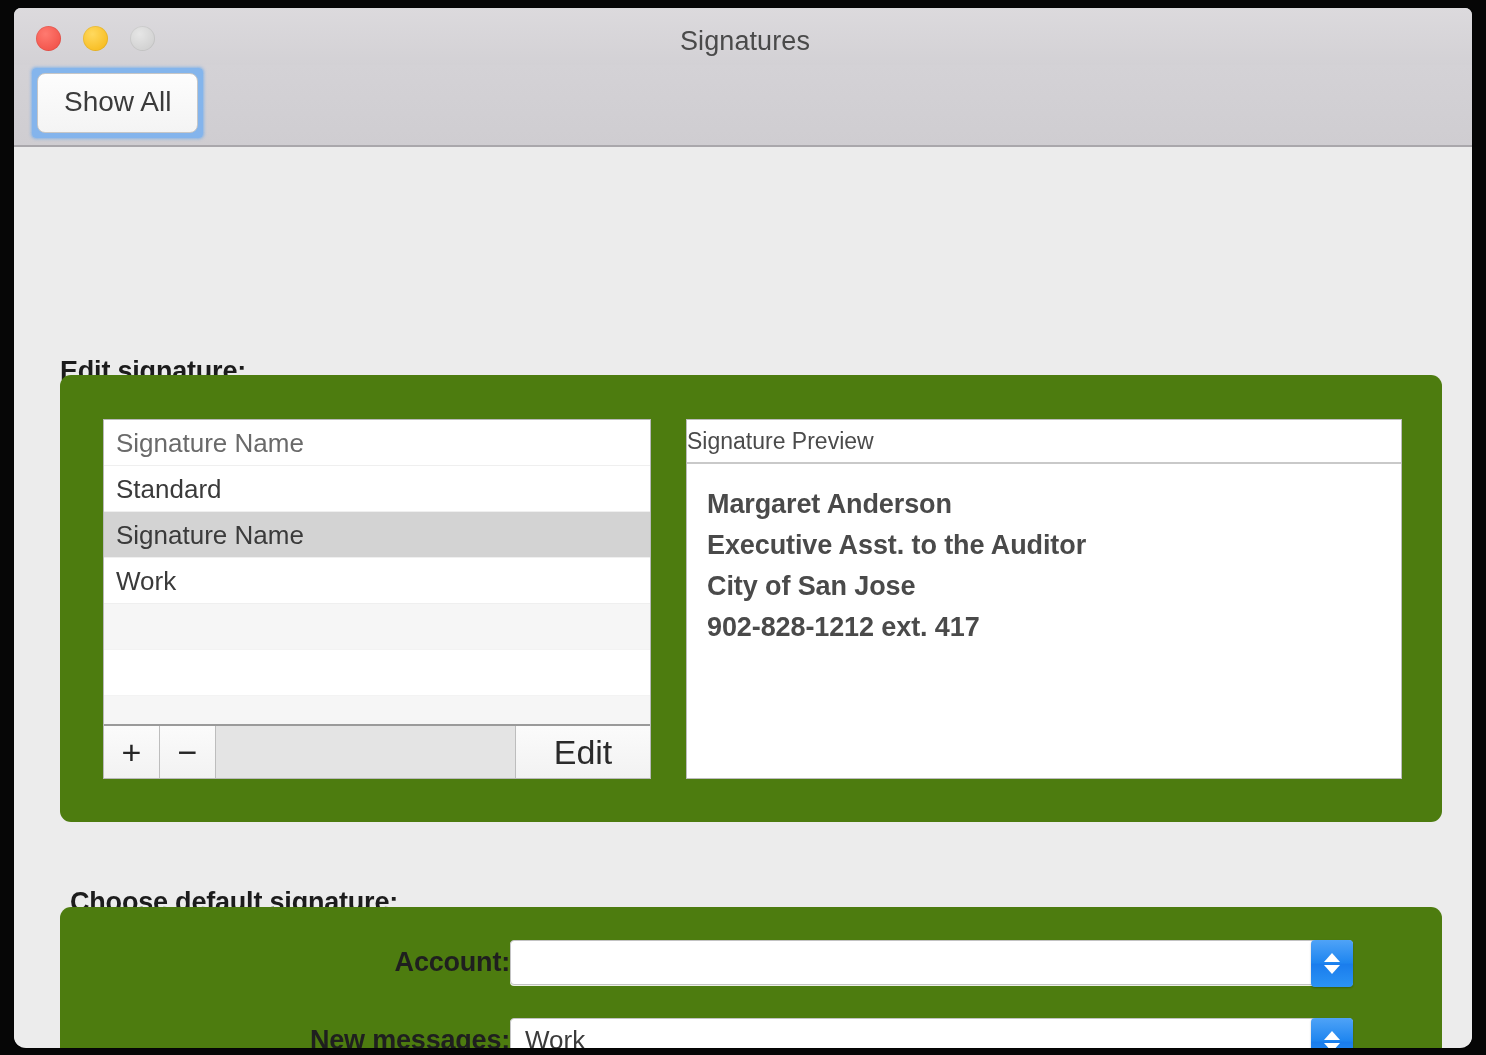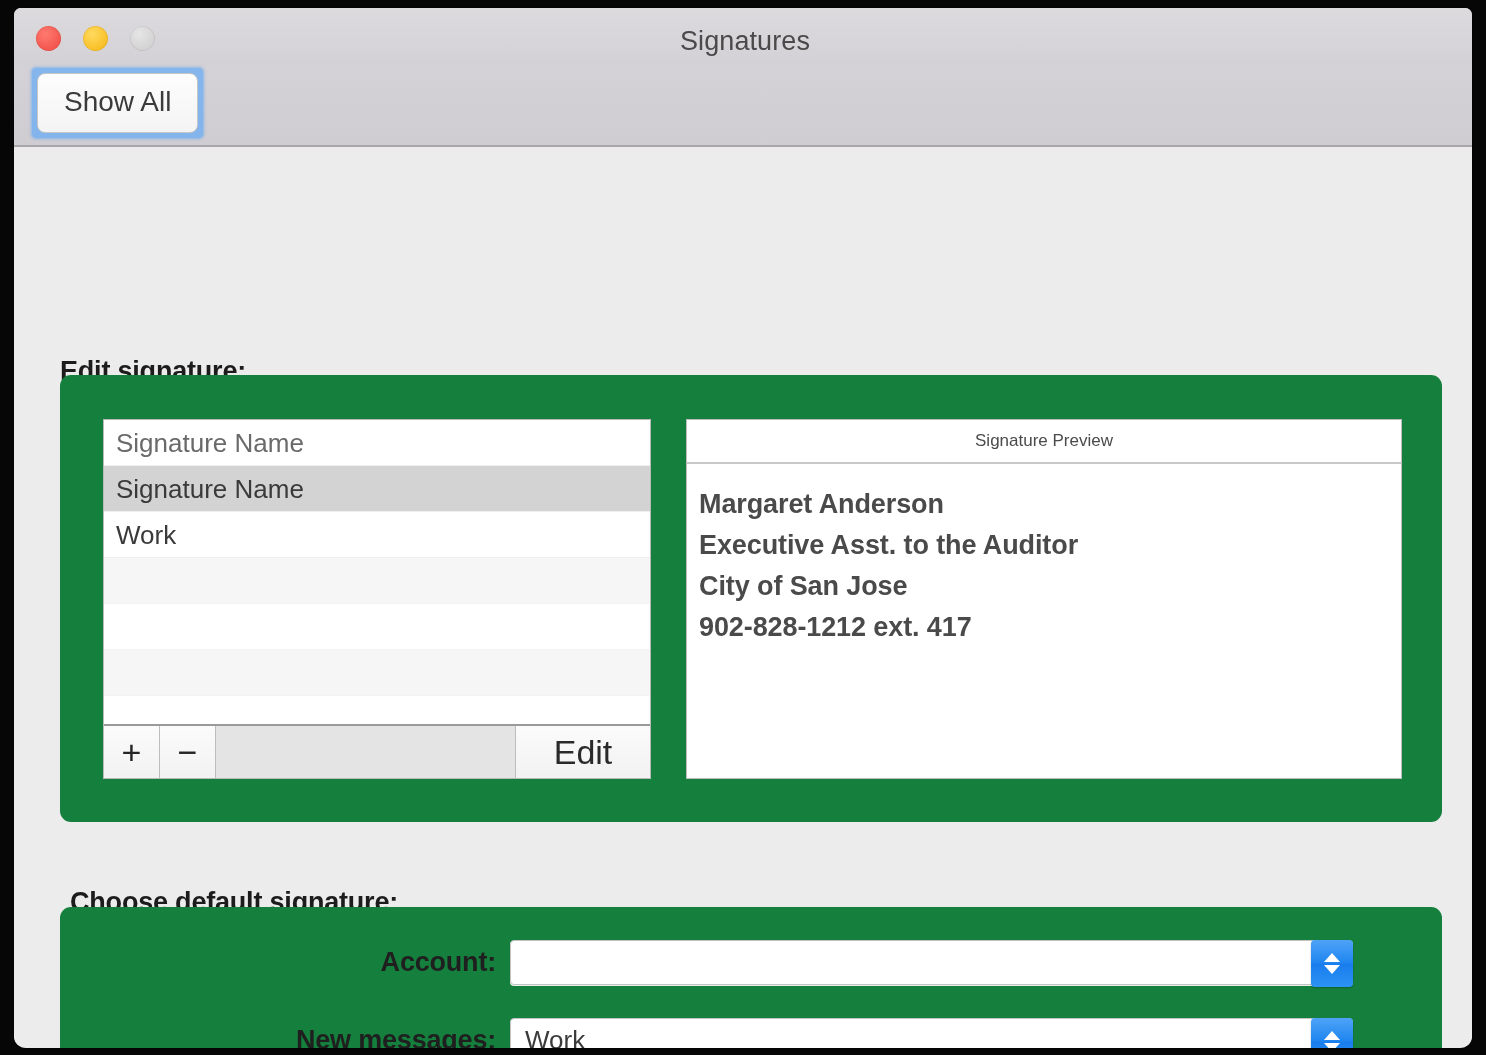--- a/index.html
+++ b/index.html
@@ -98,21 +98,21 @@
 
   .section-title {
     font-size: 27px;
     font-weight: bold;
     color: #1c1c1c;
     letter-spacing: -0.2px;
     margin-top: 37px;
   }
 
   .groupbox {
-    background: #15803d;
+    background: #4d7c0f;
     border-radius: 11px;
     position: absolute;
   }
 
   
   #edit-title { position: absolute; left: 46px; top: 172px; }
   #edit-group { left: 46px; top: 228px; width: 1382px; height: 447px; }
 
   
   .listpanel {
@@ -181,27 +181,26 @@
   .previewpanel {
     position: absolute;
     left: 626px; top: 44px;
     width: 716px; height: 360px;
     background: #ffffff;
     border: 1px solid #bcbcbc;
   }
   .preview-head {
     height: 44px;
     line-height: 42px;
-    text-align: center;
-    font-size: 17px;
+    font-size: 23px;
     color: #4b4b4b;
     background: #ffffff;
     border-bottom: 2px solid #c9c9c9;
   }
-  .preview-body { padding: 20px 0 0 12px; }
+  .preview-body { padding: 20px 0 0 20px; }
   .preview-line {
     font-size: 27px;
     font-weight: bold;
     color: #4a4a4a;
     line-height: 41px;
     white-space: nowrap;
     letter-spacing: -0.1px;
   }
   .preview-line.ghost {
     color: rgba(140,140,140,0.16);
@@ -217,21 +216,20 @@
     left: 0; right: 0;
     display: flex;
     align-items: center;
   }
   #field-account  { top: 33px; }
   #field-new      { top: 111px; }
 
   .field-label {
     width: 450px;
     text-align: right;
-    padding-right: 14px;
     font-size: 27px;
     font-weight: bold;
     color: #1f1f1f;
     letter-spacing: -0.2px;
   }
   .popup {
     position: relative;
     width: 843px;
     height: 45px;
     background: #ffffff;
@@ -295,20 +293,21 @@
 
     <div class="content">
 
       <div class="section-title" id="edit-title">Edit signature:</div>
 
       <div class="groupbox" id="edit-group">
 
         <div class="listpanel">
           <div class="listrows">
             <div class="row header-row">Signature Name</div>
+            <div class="row plain">Standard</div>
             <div class="row selected">Signature Name</div>
             <div class="row plain">Work</div>
             <div class="row alt empty"></div>
             <div class="row plain empty"></div>
             <div class="row alt empty"></div>
           </div>
           <div class="listfooter">
             <div class="fbtn">+</div>
             <div class="fbtn">−</div>
             <div class="fspacer"></div>

